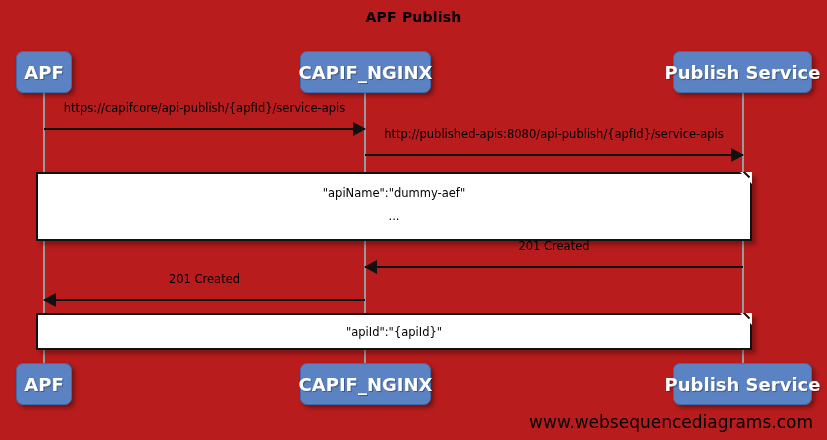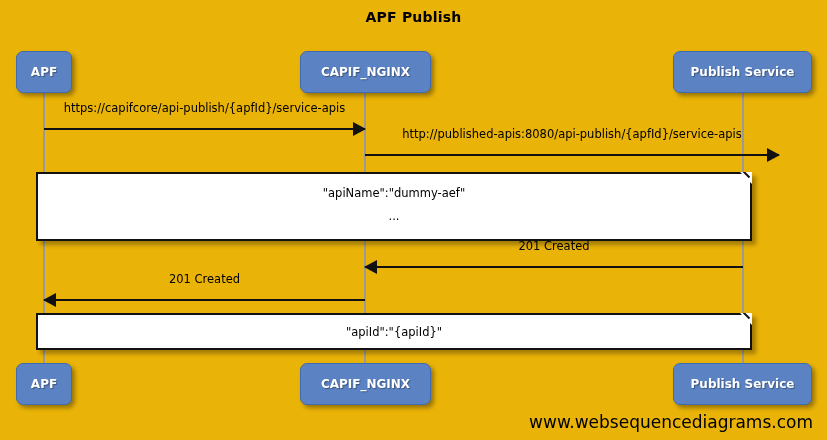--- a/index.html
+++ b/index.html
@@ -7,21 +7,21 @@
     padding: 0;
     background: #ffffff;
   }
   body {
     font-family: "DejaVu Sans", sans-serif;
   }
   #diagram {
     position: relative;
     width: 827px;
     height: 440px;
-    background: #eab308;
+    background: #b91c1c;
     overflow: hidden;
   }
 
   
   .title {
     position: absolute;
     left: 0;
     top: 9px;
     width: 827px;
     text-align: center;
@@ -42,21 +42,21 @@
 
   
   .participant {
     position: absolute;
     height: 42px;
     border-radius: 7px;
     background: #5b83c4;
     border: 1px solid #3f6bb0;
     box-shadow: 3px 3px 4px rgba(0,0,0,0.35);
     color: #ffffff;
-    font-size: 12px;
+    font-size: 18px;
     font-weight: bold;
     display: flex;
     align-items: center;
     justify-content: center;
     box-sizing: border-box;
     text-shadow: 1px 1px 1px rgba(0,0,0,0.35);
     white-space: nowrap;
   }
 
   
@@ -179,21 +179,21 @@
   <div class="participant" style="left:673px; top:51px; width:139px;">
     <span>Publish Service</span>
   </div>
 
   <div class="message" style="left:44px; top:108px; width:321px;">
     <div class="msg-label">https://capifcore/api-publish/{apfId}/service-apis</div>
     <div class="msg-line"></div>
     <div class="arrowhead right"></div>
   </div>
 
-  <div class="message" style="left:365px; top:134px; width:378px;padding-left:36px;">
+  <div class="message" style="left:365px; top:134px; width:378px;">
     <div class="msg-label">http://published-apis:8080/api-publish/{apfId}/service-apis</div>
     <div class="msg-line"></div>
     <div class="arrowhead right"></div>
   </div>
 
   <div class="note" style="left:36px; top:172px; width:716px; height:69px;">
     <div class="fold"></div>
     <div class="fold-edge"></div>
     <div class="note-lines" style="top:11px;">
       <span class="note-line">"apiName":"dummy-aef"</span>

